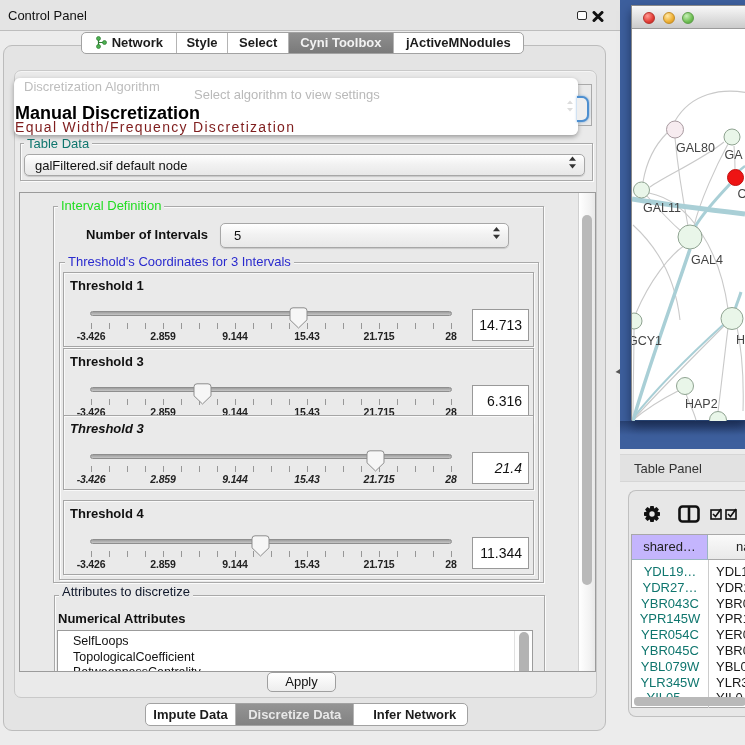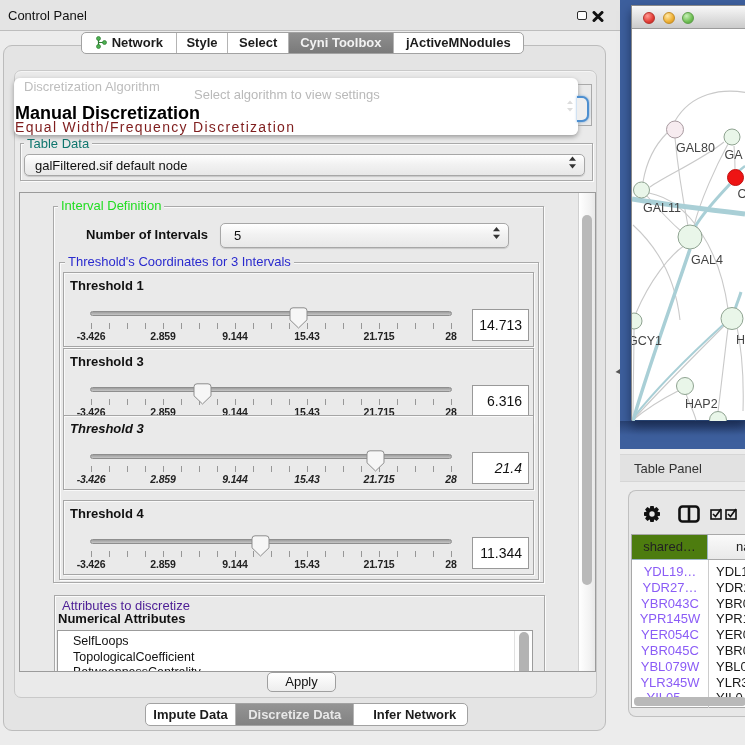--- a/index.html
+++ b/index.html
@@ -51,21 +51,21 @@
   #popup{left:14px;top:78px;width:564px;height:57px;background:rgba(255,255,255,0.96);border-radius:6px;box-shadow:0 2px 5px rgba(0,0,0,0.35);}
   
   #rightcol{left:620px;top:0;width:125px;height:745px;background:#ececec;}
   #bluearea{left:0;top:0;width:125px;height:449px;background:#3d5f9d;}
   #netwin{left:11px;top:5px;width:114px;height:416px;background:#ffffff;border:1px solid #8a8a8a;border-right:none;border-bottom:1px solid #24406e;box-sizing:border-box;box-shadow:0 6px 10px rgba(10,20,45,0.55);}
   #nettitle{left:0;top:0;width:100%;height:23px;background:linear-gradient(#f8f8f8,#cbcbcb);border-bottom:1px solid #9b9b9b;box-sizing:border-box;border-radius:4px 0 0 0;}
   .tl{position:absolute;top:6px;width:10px;height:10px;border-radius:50%;}
   #tpbar{left:0;top:454px;width:125px;height:28px;background:#e2e2e2;border-top:1px solid #d6d6d6;border-bottom:1px solid #d6d6d6;box-sizing:border-box;}
   #tablepanel{left:8px;top:490px;width:117px;height:227px;background:#e7e7e7;border:1px solid #c0c0c0;border-right:none;border-radius:8px 0 0 8px;box-sizing:border-box;}
   #tablebox{left:11px;top:534px;width:114px;height:174px;background:#ffffff;border:1px solid #a8a8a8;border-right:none;box-sizing:border-box;}
-  .trow{position:absolute;left:0;width:76px;text-align:center;font-size:13px;color:#8b5cf6;}
+  .trow{position:absolute;left:0;width:76px;text-align:center;font-size:13px;color:#0f766e;}
   .trow2{position:absolute;left:84px;font-size:13px;color:#1a1a1a;}
 </style>
 </head>
 <body>
 
   <div class="abs" id="leftbg"></div>
 
   <div class="abs" id="titlebar"></div>
   <div class="abs" id="titletext">Control Panel</div>
   <div class="abs winbtn-square"></div>
@@ -171,21 +171,21 @@
       <span class="lbl" style="left:243px">15.43</span>
       <span class="lbl" style="left:315px">21.715</span>
       <span class="lbl" style="left:387px">28</span>
       <svg class="thumb" style="left:187px" viewBox="0 0 19 22">
         <path d="M4 0.8 h11 a3 3 0 0 1 3 3 v9 L9.5 21 L1 12.8 v-9 A3 3 0 0 1 4 0.8 Z" fill="#f6f6f6" stroke="#8d8d8d"></path>
       </svg>
       <div class="vbox">11.344</div>
     </div>
 
     <div class="abs group" style="left:34px;top:402px;width:489px;height:90px;"></div>
-    <div class="abs gtitle" style="left:39px;top:405px;color:#4c1d95;background:#e9e9e9;">Attributes to discretize</div>
+    <div class="abs gtitle" style="left:39px;top:391px;color:#0f172a;background:#e9e9e9;">Attributes to discretize</div>
     <div class="abs" style="left:38px;top:417.5px;font-size:13px;font-weight:700;color:#111;">Numerical Attributes</div>
     <div class="abs" id="attrlist">
       <div style="padding:3px 0 0 15px;line-height:15.7px;">SelfLoops<br>TopologicalCoefficient<br>BetweennessCentrality</div>
       <div class="abs" style="right:0;top:0;width:17px;height:48px;background:#fdfdfd;border-left:1px solid #e0e0e0;"></div>
       <div class="abs" style="right:3.5px;top:1px;width:10px;height:46px;background:#b3b3b3;border-radius:5px;"></div>
     </div>
 
     <div class="abs" id="vsb"></div>
     <div class="abs" id="vsbthumb"></div>
   </div>
@@ -290,21 +290,21 @@
     <svg class="abs" style="left:90px;top:508px" width="13" height="12" viewBox="0 0 13 12">
       <rect x="1" y="2" width="10" height="9" fill="none" stroke="#111" stroke-width="1.6"></rect>
       <path d="M3 6 L5.5 8.5 L11 1" stroke="#111" stroke-width="1.6" fill="none"></path>
     </svg>
     <svg class="abs" style="left:105px;top:508px" width="13" height="12" viewBox="0 0 13 12">
       <rect x="1" y="2" width="10" height="9" fill="none" stroke="#111" stroke-width="1.6"></rect>
       <path d="M3 6 L5.5 8.5 L11 1" stroke="#111" stroke-width="1.6" fill="none"></path>
     </svg>
 
     <div class="abs" id="tablebox">
-      <div class="abs" style="left:0;top:0;width:76px;height:25px;background:#4d7c0f;border-right:1px solid #9ab4c2;border-bottom:1px solid #9ab4c2;box-sizing:border-box;text-align:center;line-height:24px;font-size:13px;color:#222;">shared…</div>
+      <div class="abs" style="left:0;top:0;width:76px;height:25px;background:#c4b5fd;border-right:1px solid #9ab4c2;border-bottom:1px solid #9ab4c2;box-sizing:border-box;text-align:center;line-height:24px;font-size:13px;color:#222;">shared…</div>
       <div class="abs" style="left:76px;top:0;width:38px;height:25px;background:linear-gradient(#fafafa,#e9e9e9);border-bottom:1px solid #a9a9a9;box-sizing:border-box;font-size:13px;color:#222;padding-left:28px;line-height:24px;">na</div>
       <div class="trow" style="top:29px">YDL19…</div>
       <div class="trow2" style="top:29px">YDL1</div>
       <div class="trow" style="top:45px">YDR27…</div>
       <div class="trow2" style="top:45px">YDR2</div>
       <div class="trow" style="top:61px">YBR043C</div>
       <div class="trow2" style="top:61px">YBR0</div>
       <div class="trow" style="top:76px">YPR145W</div>
       <div class="trow2" style="top:76px">YPR1</div>
       <div class="trow" style="top:92px">YER054C</div>

